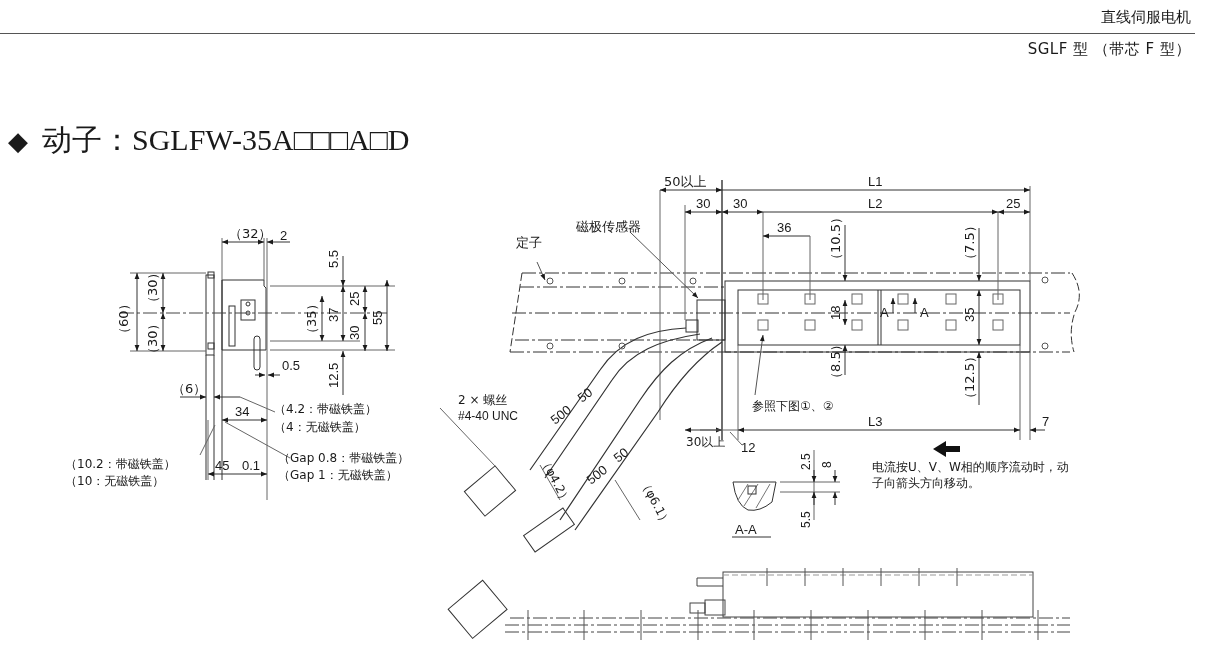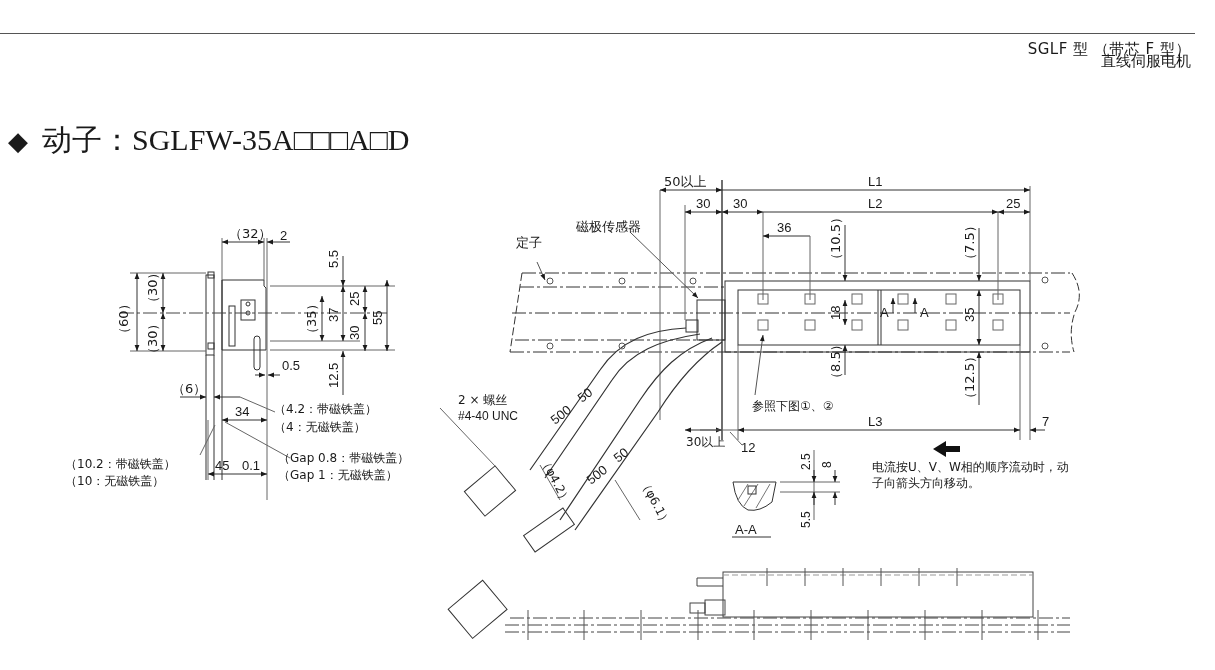--- a/index.html
+++ b/index.html
@@ -1,18 +1,18 @@
 <!DOCTYPE html>
 <html><head>
 <meta charset="utf-8">
 <style>
   html, body { margin: 0; padding: 0; background: #ffffff; }
   body { width: 1215px; height: 670px; position: relative; overflow: hidden;
          font-family: "DejaVu Sans", "Liberation Sans", sans-serif; color: #1a1a1a; }
-  .hdr-title { position: absolute; right: 24px; top: 8px; font-size: 15px; margin-top: 44px; }
+  .hdr-title { position: absolute; right: 24px; top: 8px; font-size: 15px; }
   .hdr-rule { position: absolute; left: 0; top: 33px; width: 1195px; height: 1px; background: #555; }
   .hdr-sub { position: absolute; right: 24px; top: 40px; font-size: 15px; letter-spacing: 0.5px; text-align: right; }
   .section { position: absolute; left: 8px; top: 120px; font-size: 30px; display: flex; align-items: center; }
   .section .diamond { font-size: 26px; margin-right: 14px; }
   .section .label { font-family: Liberation Serif, serif; }
   svg { position: absolute; left: 0; top: 0; }
   svg text { font-family: "Liberation Sans", sans-serif; fill: #1a1a1a; }
   .cn { font-family: "DejaVu Sans", sans-serif; }
 </style>
 </head>

